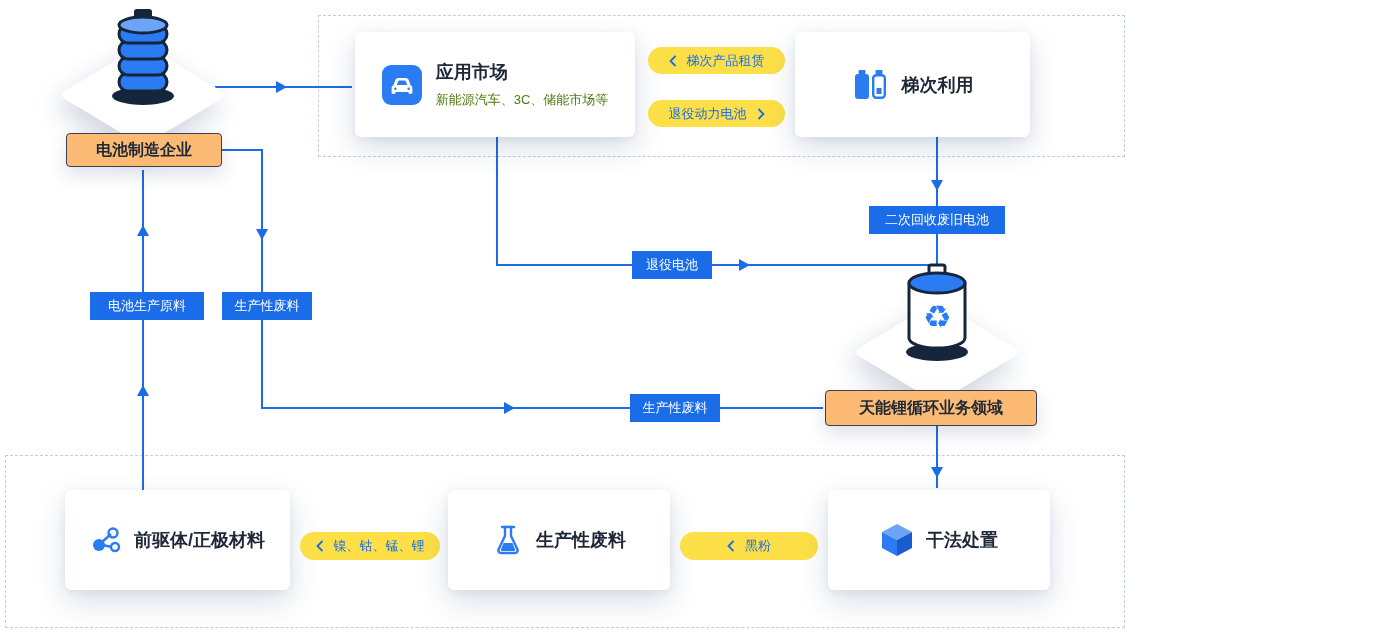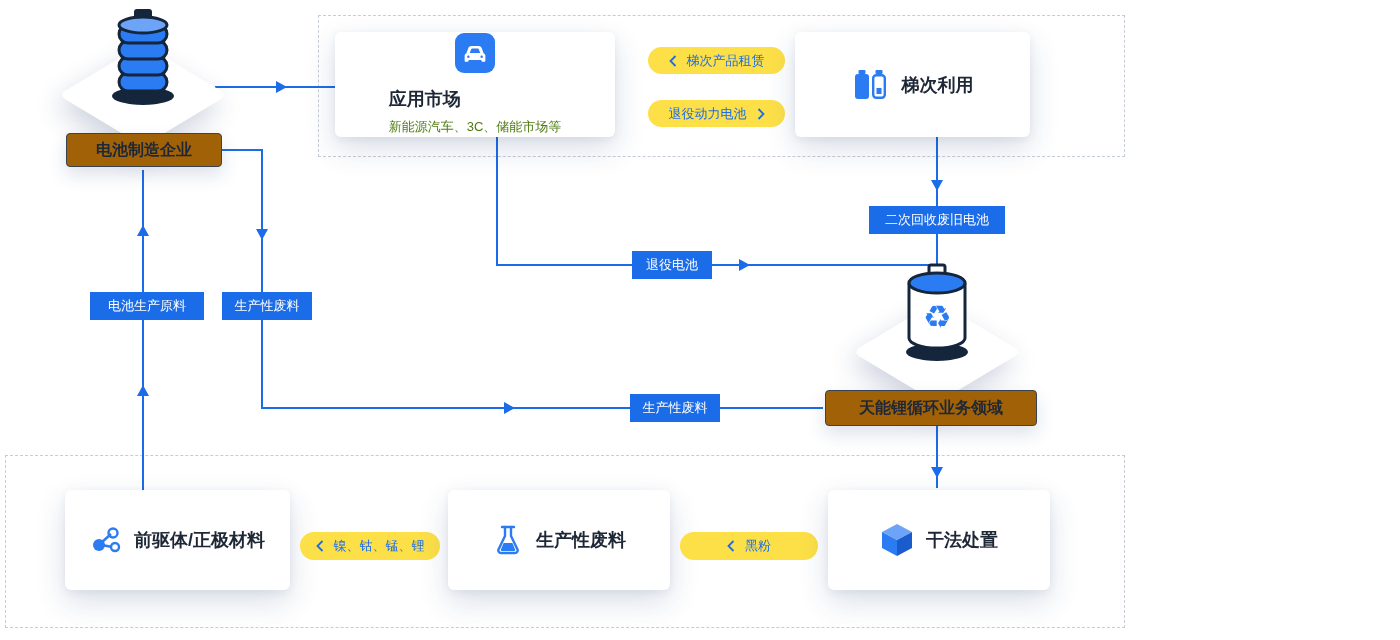--- a/index.html
+++ b/index.html
@@ -10,21 +10,21 @@
   .dashed-box { position:absolute; border:1px dashed #c6ccd5; background:transparent; }
 
   .connectors { position:absolute; left:0; top:0; }
 
   .diamond { position:absolute; background:#ffffff; border-radius:10px;
     transform: scaleY(0.6) rotate(45deg);
     box-shadow: 10px 16px 32px rgba(30,55,110,0.22); }
 
   .battery-art { position:absolute; }
 
-  .label-box { position:absolute; background:#a16207; border:1px solid #39424f; border-radius:4px;
+  .label-box { position:absolute; background:#fdba74; border:1px solid #39424f; border-radius:4px;
     display:flex; align-items:center; justify-content:center;
     font-size:16px; font-weight:700; color:#1e2736;
     box-shadow:0 8px 18px rgba(25,55,115,0.15); }
 
   .card { position:absolute; background:#fff; border-radius:6px;
     box-shadow:0 12px 30px rgba(25,55,115,0.16), 0 2px 8px rgba(25,55,115,0.07);
     display:flex; align-items:center; justify-content:center; gap:14px; }
   .card .title { font-size:18px; font-weight:700; color:#1e2736; }
   .card .subtitle { font-size:13px; color:#4d7c0f; margin-top:7px; }
   .icon-square { width:40px; height:40px; border-radius:9px; background:#2b7bf3;
@@ -74,21 +74,21 @@
       <rect x="18" y="50" width="48" height="18" rx="9" fill="#2b7bf3"></rect>
       <rect x="18" y="34" width="48" height="18" rx="9" fill="#2b7bf3"></rect>
       <rect x="18" y="18" width="48" height="18" rx="9" fill="#2b7bf3"></rect>
       <ellipse cx="42" cy="18" rx="24" ry="8" fill="#6ea4f7"></ellipse>
     </g>
   </svg>
   <div class="label-box" style="left:66px; top:133px; width:156px; height:34px;">
     <span>电池制造企业</span>
   </div>
 
-  <div class="card" style="left:335px; top:32px; width:280px; height:105px;flex-direction:column;">
+  <div class="card" style="left:355px; top:32px; width:280px; height:105px;">
     <div class="icon-square">
       <svg width="24" height="22" viewBox="0 0 22 18">
         <path fill="#ffffff" d="M1.5 16 v-4.5 c0-1 .6-1.8 1.5-2.1 L4.8 4.6 c.5-1.2 1.6-2 3-2 h6.4 c1.4 0 2.5 .8 3 2 l1.8 4.8 c.9 .3 1.5 1.1 1.5 2.1 V16 c0 .6-.4 1-1 1 h-1.6 c-.6 0-1-.4-1-1 v-.6 H5.1 V16 c0 .6-.4 1-1 1 H2.5 c-.6 0-1-.4-1-1 z"></path>
         <path fill="#2b7bf3" d="M6.2 9 L7.6 5.4 c.2-.4 .5-.6 .9-.6 h5 c.4 0 .7 .2 .9 .6 L15.8 9 z"></path>
         <circle cx="4.9" cy="12.4" r="1.1" fill="#2b7bf3"></circle>
         <circle cx="17.1" cy="12.4" r="1.1" fill="#2b7bf3"></circle>
       </svg>
     </div>
     <div>
       <div class="title">应用市场</div>

